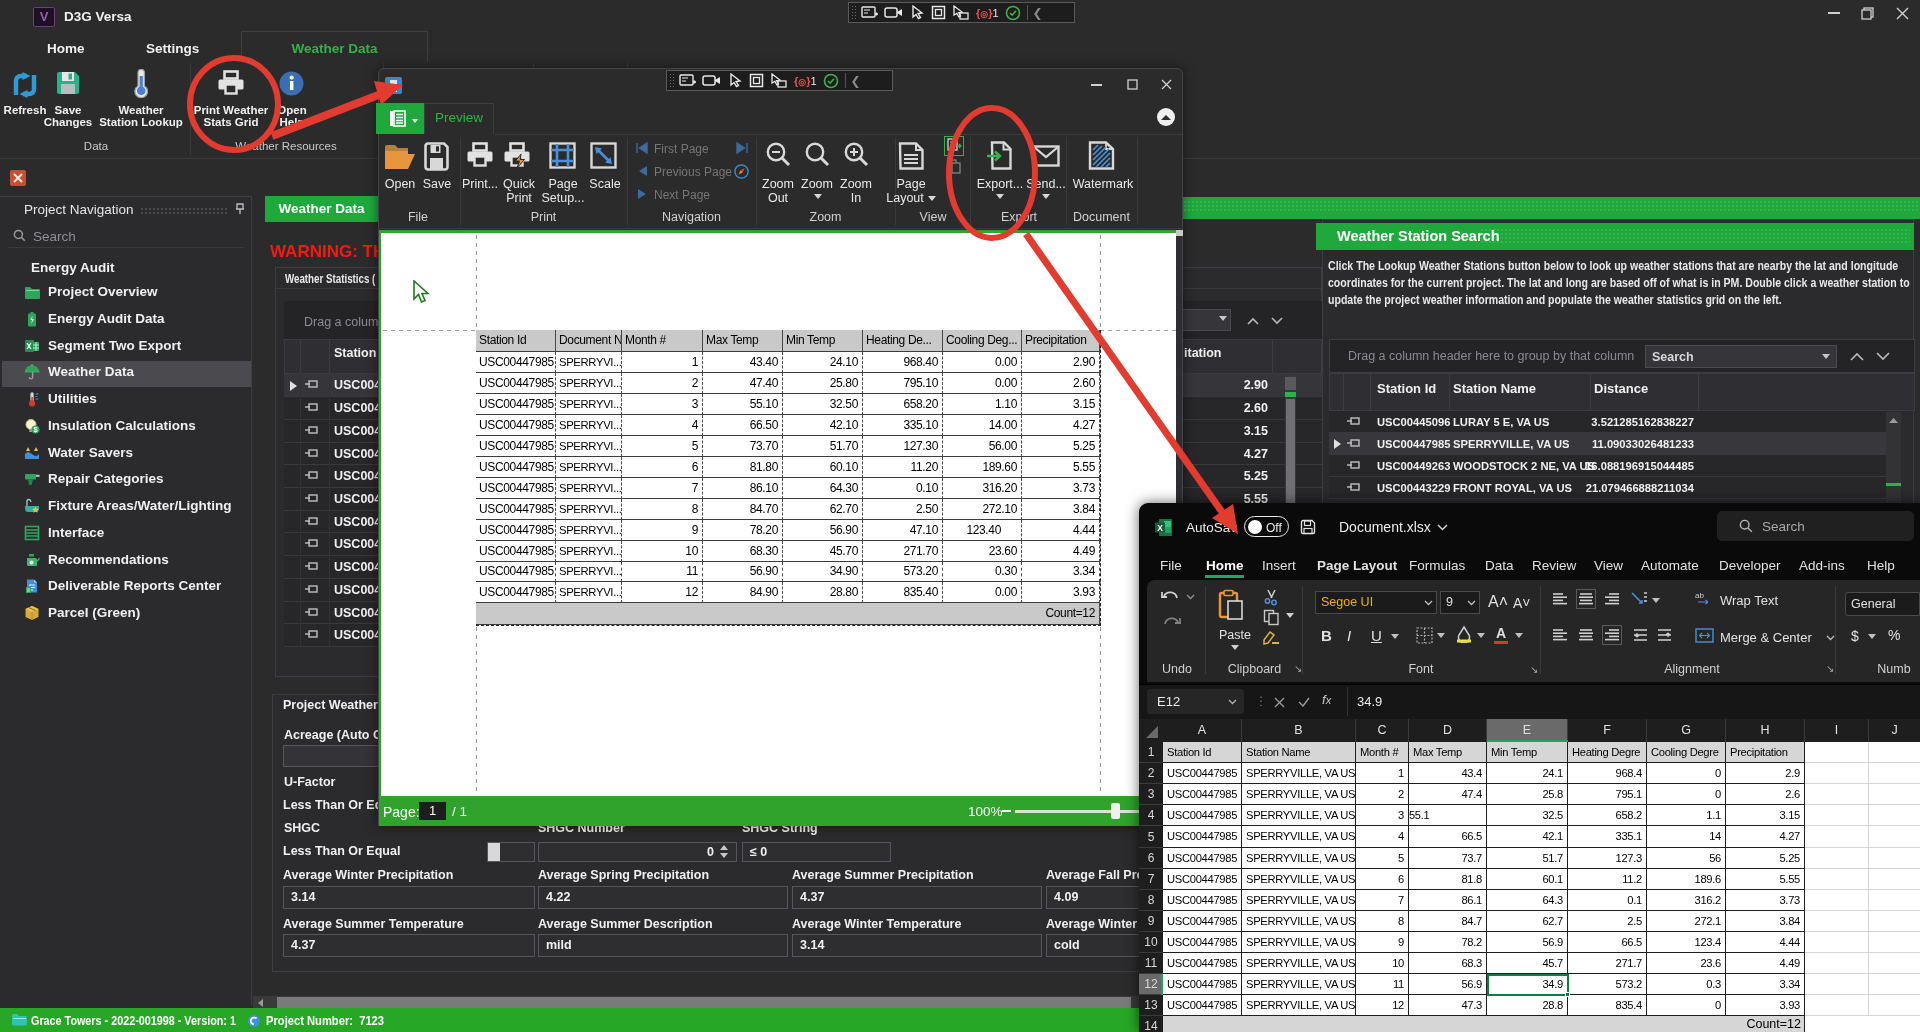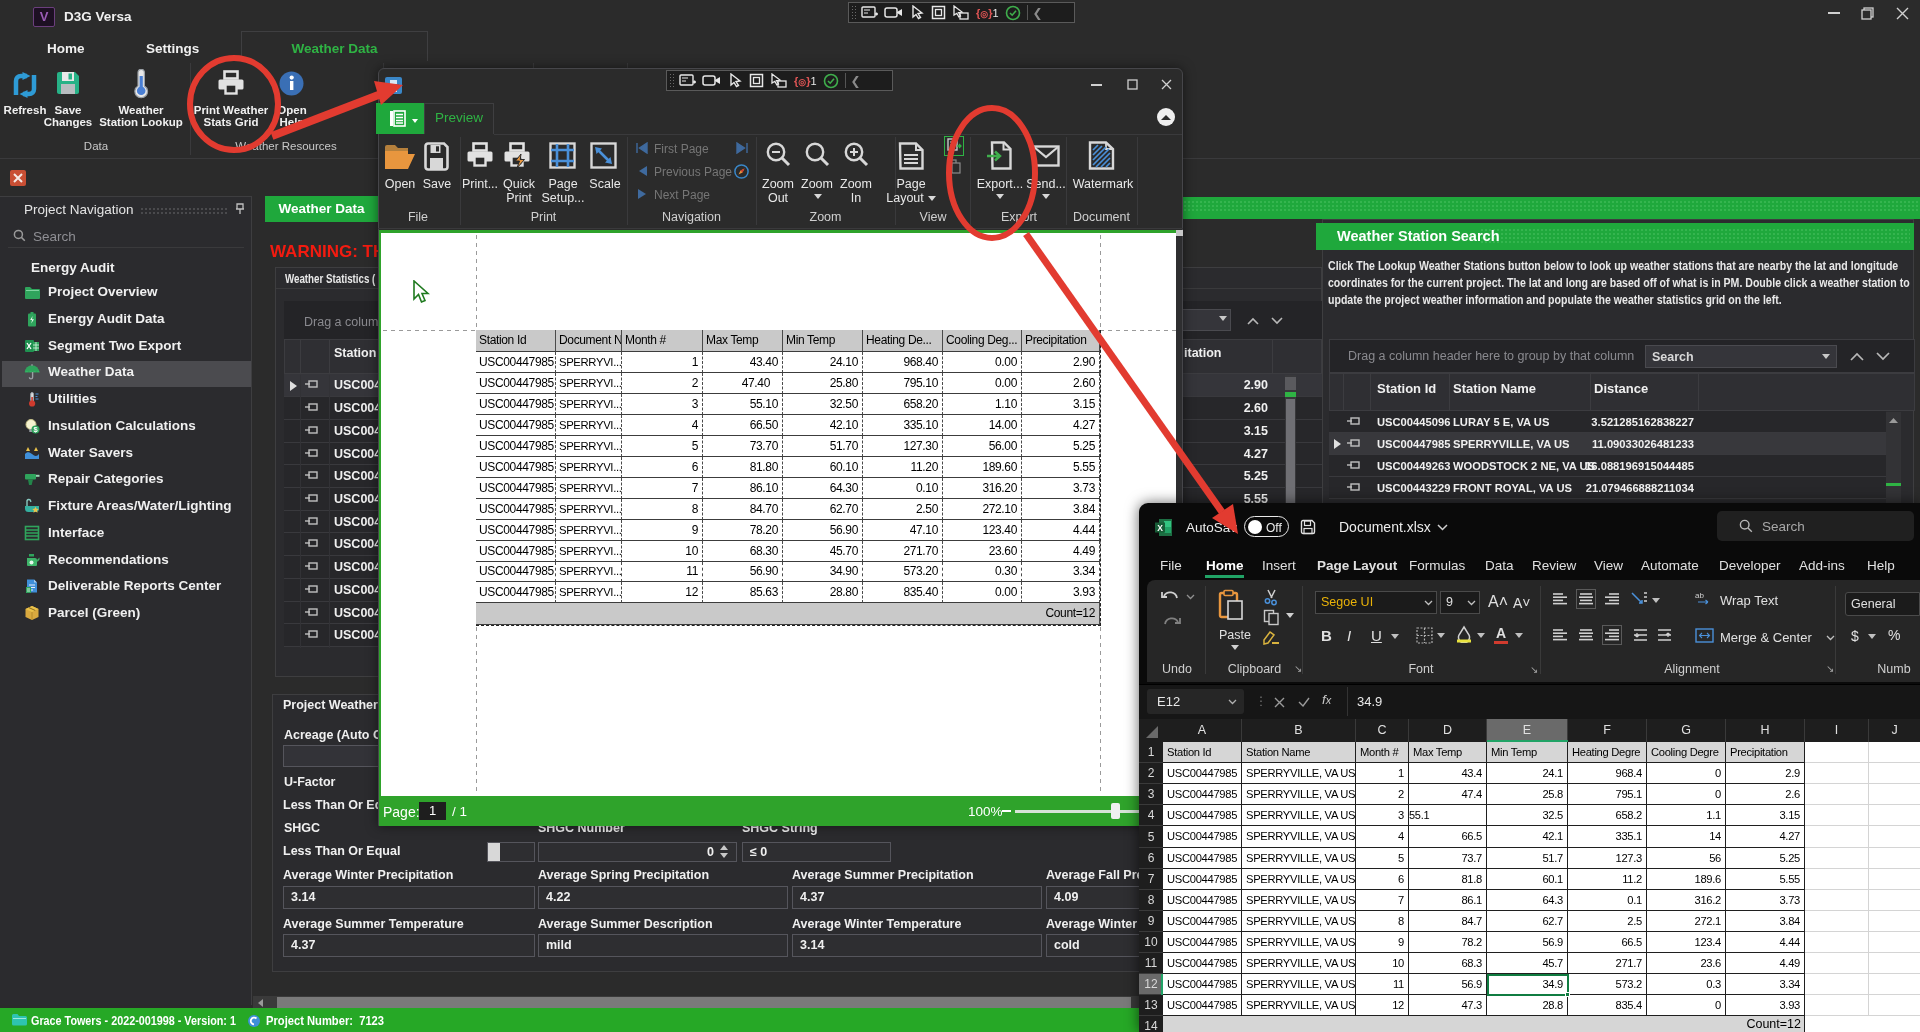--- a/index.html
+++ b/index.html
@@ -674,21 +674,21 @@
 <div class="a" style="left:556px;top:352px;width:66px;height:21px;background:#fff;border-right:1px dashed #4a4a4a;border-bottom:1px solid #3c3c3c;color:#000;font-size:11.3px;text-align:left;padding-left:3px;line-height:20px;letter-spacing:-.35px;white-space:nowrap;overflow:hidden">SPERRYVI...</div>
 <div class="a" style="left:622px;top:352px;width:81px;height:21px;background:#fff;border-right:1px dashed #4a4a4a;border-bottom:1px solid #3c3c3c;color:#000;font-size:12px;text-align:right;padding-right:4px;line-height:20px;letter-spacing:-.35px;white-space:nowrap;overflow:hidden">1</div>
 <div class="a" style="left:703px;top:352px;width:80px;height:21px;background:#fff;border-right:1px dashed #4a4a4a;border-bottom:1px solid #3c3c3c;color:#000;font-size:12px;text-align:right;padding-right:4px;line-height:20px;letter-spacing:-.35px;white-space:nowrap;overflow:hidden">43.40</div>
 <div class="a" style="left:783px;top:352px;width:80px;height:21px;background:#fff;border-right:1px dashed #4a4a4a;border-bottom:1px solid #3c3c3c;color:#000;font-size:12px;text-align:right;padding-right:4px;line-height:20px;letter-spacing:-.35px;white-space:nowrap;overflow:hidden">24.10</div>
 <div class="a" style="left:863px;top:352px;width:80px;height:21px;background:#fff;border-right:1px dashed #4a4a4a;border-bottom:1px solid #3c3c3c;color:#000;font-size:12px;text-align:right;padding-right:4px;line-height:20px;letter-spacing:-.35px;white-space:nowrap;overflow:hidden">968.40</div>
 <div class="a" style="left:943px;top:352px;width:79px;height:21px;background:#fff;border-right:1px dashed #4a4a4a;border-bottom:1px solid #3c3c3c;color:#000;font-size:12px;text-align:right;padding-right:4px;line-height:20px;letter-spacing:-.35px;white-space:nowrap;overflow:hidden">0.00</div>
 <div class="a" style="left:1022px;top:352px;width:78px;height:21px;background:#fff;border-right:1px dashed #4a4a4a;border-bottom:1px solid #3c3c3c;color:#000;font-size:12px;text-align:right;padding-right:4px;line-height:20px;letter-spacing:-.35px;white-space:nowrap;overflow:hidden">2.90</div>
 <div class="a" style="left:476px;top:373px;width:80px;height:21px;background:#fff;border-right:1px dashed #4a4a4a;border-bottom:1px solid #3c3c3c;color:#000;font-size:12px;text-align:left;padding-left:3px;line-height:20px;letter-spacing:-.35px;white-space:nowrap;overflow:hidden">USC00447985</div>
 <div class="a" style="left:556px;top:373px;width:66px;height:21px;background:#fff;border-right:1px dashed #4a4a4a;border-bottom:1px solid #3c3c3c;color:#000;font-size:11.3px;text-align:left;padding-left:3px;line-height:20px;letter-spacing:-.35px;white-space:nowrap;overflow:hidden">SPERRYVI...</div>
 <div class="a" style="left:622px;top:373px;width:81px;height:21px;background:#fff;border-right:1px dashed #4a4a4a;border-bottom:1px solid #3c3c3c;color:#000;font-size:12px;text-align:right;padding-right:4px;line-height:20px;letter-spacing:-.35px;white-space:nowrap;overflow:hidden">2</div>
-<div class="a" style="left:703px;top:373px;width:80px;height:21px;background:#fff;border-right:1px dashed #4a4a4a;border-bottom:1px solid #3c3c3c;color:#000;font-size:12px;text-align:right;padding-right:12px;line-height:20px;letter-spacing:-.35px;white-space:nowrap;overflow:hidden">47.40</div>
+<div class="a" style="left:703px;top:373px;width:80px;height:21px;background:#fff;border-right:1px dashed #4a4a4a;border-bottom:1px solid #3c3c3c;color:#000;font-size:12px;text-align:right;padding-right:4px;line-height:20px;letter-spacing:-.35px;white-space:nowrap;overflow:hidden">47.40</div>
 <div class="a" style="left:783px;top:373px;width:80px;height:21px;background:#fff;border-right:1px dashed #4a4a4a;border-bottom:1px solid #3c3c3c;color:#000;font-size:12px;text-align:right;padding-right:4px;line-height:20px;letter-spacing:-.35px;white-space:nowrap;overflow:hidden">25.80</div>
 <div class="a" style="left:863px;top:373px;width:80px;height:21px;background:#fff;border-right:1px dashed #4a4a4a;border-bottom:1px solid #3c3c3c;color:#000;font-size:12px;text-align:right;padding-right:4px;line-height:20px;letter-spacing:-.35px;white-space:nowrap;overflow:hidden">795.10</div>
 <div class="a" style="left:943px;top:373px;width:79px;height:21px;background:#fff;border-right:1px dashed #4a4a4a;border-bottom:1px solid #3c3c3c;color:#000;font-size:12px;text-align:right;padding-right:4px;line-height:20px;letter-spacing:-.35px;white-space:nowrap;overflow:hidden">0.00</div>
 <div class="a" style="left:1022px;top:373px;width:78px;height:21px;background:#fff;border-right:1px dashed #4a4a4a;border-bottom:1px solid #3c3c3c;color:#000;font-size:12px;text-align:right;padding-right:4px;line-height:20px;letter-spacing:-.35px;white-space:nowrap;overflow:hidden">2.60</div>
 <div class="a" style="left:476px;top:394px;width:80px;height:21px;background:#fff;border-right:1px dashed #4a4a4a;border-bottom:1px solid #3c3c3c;color:#000;font-size:12px;text-align:left;padding-left:3px;line-height:20px;letter-spacing:-.35px;white-space:nowrap;overflow:hidden">USC00447985</div>
 <div class="a" style="left:556px;top:394px;width:66px;height:21px;background:#fff;border-right:1px dashed #4a4a4a;border-bottom:1px solid #3c3c3c;color:#000;font-size:11.3px;text-align:left;padding-left:3px;line-height:20px;letter-spacing:-.35px;white-space:nowrap;overflow:hidden">SPERRYVI...</div>
 <div class="a" style="left:622px;top:394px;width:81px;height:21px;background:#fff;border-right:1px dashed #4a4a4a;border-bottom:1px solid #3c3c3c;color:#000;font-size:12px;text-align:right;padding-right:4px;line-height:20px;letter-spacing:-.35px;white-space:nowrap;overflow:hidden">3</div>
 <div class="a" style="left:703px;top:394px;width:80px;height:21px;background:#fff;border-right:1px dashed #4a4a4a;border-bottom:1px solid #3c3c3c;color:#000;font-size:12px;text-align:right;padding-right:4px;line-height:20px;letter-spacing:-.35px;white-space:nowrap;overflow:hidden">55.10</div>
 <div class="a" style="left:783px;top:394px;width:80px;height:21px;background:#fff;border-right:1px dashed #4a4a4a;border-bottom:1px solid #3c3c3c;color:#000;font-size:12px;text-align:right;padding-right:4px;line-height:20px;letter-spacing:-.35px;white-space:nowrap;overflow:hidden">32.50</div>
 <div class="a" style="left:863px;top:394px;width:80px;height:21px;background:#fff;border-right:1px dashed #4a4a4a;border-bottom:1px solid #3c3c3c;color:#000;font-size:12px;text-align:right;padding-right:4px;line-height:20px;letter-spacing:-.35px;white-space:nowrap;overflow:hidden">658.20</div>
@@ -733,42 +733,42 @@
 <div class="a" style="left:783px;top:499px;width:80px;height:21px;background:#fff;border-right:1px dashed #4a4a4a;border-bottom:1px solid #3c3c3c;color:#000;font-size:12px;text-align:right;padding-right:4px;line-height:20px;letter-spacing:-.35px;white-space:nowrap;overflow:hidden">62.70</div>
 <div class="a" style="left:863px;top:499px;width:80px;height:21px;background:#fff;border-right:1px dashed #4a4a4a;border-bottom:1px solid #3c3c3c;color:#000;font-size:12px;text-align:right;padding-right:4px;line-height:20px;letter-spacing:-.35px;white-space:nowrap;overflow:hidden">2.50</div>
 <div class="a" style="left:943px;top:499px;width:79px;height:21px;background:#fff;border-right:1px dashed #4a4a4a;border-bottom:1px solid #3c3c3c;color:#000;font-size:12px;text-align:right;padding-right:4px;line-height:20px;letter-spacing:-.35px;white-space:nowrap;overflow:hidden">272.10</div>
 <div class="a" style="left:1022px;top:499px;width:78px;height:21px;background:#fff;border-right:1px dashed #4a4a4a;border-bottom:1px solid #3c3c3c;color:#000;font-size:12px;text-align:right;padding-right:4px;line-height:20px;letter-spacing:-.35px;white-space:nowrap;overflow:hidden">3.84</div>
 <div class="a" style="left:476px;top:520px;width:80px;height:21px;background:#fff;border-right:1px dashed #4a4a4a;border-bottom:1px solid #3c3c3c;color:#000;font-size:12px;text-align:left;padding-left:3px;line-height:20px;letter-spacing:-.35px;white-space:nowrap;overflow:hidden">USC00447985</div>
 <div class="a" style="left:556px;top:520px;width:66px;height:21px;background:#fff;border-right:1px dashed #4a4a4a;border-bottom:1px solid #3c3c3c;color:#000;font-size:11.3px;text-align:left;padding-left:3px;line-height:20px;letter-spacing:-.35px;white-space:nowrap;overflow:hidden">SPERRYVI...</div>
 <div class="a" style="left:622px;top:520px;width:81px;height:21px;background:#fff;border-right:1px dashed #4a4a4a;border-bottom:1px solid #3c3c3c;color:#000;font-size:12px;text-align:right;padding-right:4px;line-height:20px;letter-spacing:-.35px;white-space:nowrap;overflow:hidden">9</div>
 <div class="a" style="left:703px;top:520px;width:80px;height:21px;background:#fff;border-right:1px dashed #4a4a4a;border-bottom:1px solid #3c3c3c;color:#000;font-size:12px;text-align:right;padding-right:4px;line-height:20px;letter-spacing:-.35px;white-space:nowrap;overflow:hidden">78.20</div>
 <div class="a" style="left:783px;top:520px;width:80px;height:21px;background:#fff;border-right:1px dashed #4a4a4a;border-bottom:1px solid #3c3c3c;color:#000;font-size:12px;text-align:right;padding-right:4px;line-height:20px;letter-spacing:-.35px;white-space:nowrap;overflow:hidden">56.90</div>
 <div class="a" style="left:863px;top:520px;width:80px;height:21px;background:#fff;border-right:1px dashed #4a4a4a;border-bottom:1px solid #3c3c3c;color:#000;font-size:12px;text-align:right;padding-right:4px;line-height:20px;letter-spacing:-.35px;white-space:nowrap;overflow:hidden">47.10</div>
-<div class="a" style="left:943px;top:520px;width:79px;height:21px;background:#fff;border-right:1px dashed #4a4a4a;border-bottom:1px solid #3c3c3c;color:#000;font-size:12px;text-align:right;padding-right:4px;line-height:20px;letter-spacing:-.35px;white-space:nowrap;overflow:hidden">123.40</div>
+<div class="a" style="left:943px;top:520px;width:79px;height:21px;background:#fff;border-right:1px dashed #4a4a4a;border-bottom:1px solid #3c3c3c;color:#000;font-size:12px;text-align:right;padding-right:20px;line-height:20px;letter-spacing:-.35px;white-space:nowrap;overflow:hidden">123.40</div>
 <div class="a" style="left:1022px;top:520px;width:78px;height:21px;background:#fff;border-right:1px dashed #4a4a4a;border-bottom:1px solid #3c3c3c;color:#000;font-size:12px;text-align:right;padding-right:4px;line-height:20px;letter-spacing:-.35px;white-space:nowrap;overflow:hidden">4.44</div>
 <div class="a" style="left:476px;top:541px;width:80px;height:21px;background:#fff;border-right:1px dashed #4a4a4a;border-bottom:1px solid #3c3c3c;color:#000;font-size:12px;text-align:left;padding-left:3px;line-height:20px;letter-spacing:-.35px;white-space:nowrap;overflow:hidden">USC00447985</div>
 <div class="a" style="left:556px;top:541px;width:66px;height:21px;background:#fff;border-right:1px dashed #4a4a4a;border-bottom:1px solid #3c3c3c;color:#000;font-size:11.3px;text-align:left;padding-left:3px;line-height:20px;letter-spacing:-.35px;white-space:nowrap;overflow:hidden">SPERRYVI...</div>
 <div class="a" style="left:622px;top:541px;width:81px;height:21px;background:#fff;border-right:1px dashed #4a4a4a;border-bottom:1px solid #3c3c3c;color:#000;font-size:12px;text-align:right;padding-right:4px;line-height:20px;letter-spacing:-.35px;white-space:nowrap;overflow:hidden">10</div>
 <div class="a" style="left:703px;top:541px;width:80px;height:21px;background:#fff;border-right:1px dashed #4a4a4a;border-bottom:1px solid #3c3c3c;color:#000;font-size:12px;text-align:right;padding-right:4px;line-height:20px;letter-spacing:-.35px;white-space:nowrap;overflow:hidden">68.30</div>
 <div class="a" style="left:783px;top:541px;width:80px;height:21px;background:#fff;border-right:1px dashed #4a4a4a;border-bottom:1px solid #3c3c3c;color:#000;font-size:12px;text-align:right;padding-right:4px;line-height:20px;letter-spacing:-.35px;white-space:nowrap;overflow:hidden">45.70</div>
 <div class="a" style="left:863px;top:541px;width:80px;height:21px;background:#fff;border-right:1px dashed #4a4a4a;border-bottom:1px solid #3c3c3c;color:#000;font-size:12px;text-align:right;padding-right:4px;line-height:20px;letter-spacing:-.35px;white-space:nowrap;overflow:hidden">271.70</div>
 <div class="a" style="left:943px;top:541px;width:79px;height:21px;background:#fff;border-right:1px dashed #4a4a4a;border-bottom:1px solid #3c3c3c;color:#000;font-size:12px;text-align:right;padding-right:4px;line-height:20px;letter-spacing:-.35px;white-space:nowrap;overflow:hidden">23.60</div>
 <div class="a" style="left:1022px;top:541px;width:78px;height:21px;background:#fff;border-right:1px dashed #4a4a4a;border-bottom:1px solid #3c3c3c;color:#000;font-size:12px;text-align:right;padding-right:4px;line-height:20px;letter-spacing:-.35px;white-space:nowrap;overflow:hidden">4.49</div>
 <div class="a" style="left:476px;top:562px;width:80px;height:20px;background:#fff;border-right:1px dashed #4a4a4a;border-bottom:1px solid #3c3c3c;color:#000;font-size:12px;text-align:left;padding-left:3px;line-height:19px;letter-spacing:-.35px;white-space:nowrap;overflow:hidden">USC00447985</div>
 <div class="a" style="left:556px;top:562px;width:66px;height:20px;background:#fff;border-right:1px dashed #4a4a4a;border-bottom:1px solid #3c3c3c;color:#000;font-size:11.3px;text-align:left;padding-left:3px;line-height:19px;letter-spacing:-.35px;white-space:nowrap;overflow:hidden">SPERRYVI...</div>
 <div class="a" style="left:622px;top:562px;width:81px;height:20px;background:#fff;border-right:1px dashed #4a4a4a;border-bottom:1px solid #3c3c3c;color:#000;font-size:12px;text-align:right;padding-right:4px;line-height:19px;letter-spacing:-.35px;white-space:nowrap;overflow:hidden">11</div>
 <div class="a" style="left:703px;top:562px;width:80px;height:20px;background:#fff;border-right:1px dashed #4a4a4a;border-bottom:1px solid #3c3c3c;color:#000;font-size:12px;text-align:right;padding-right:4px;line-height:19px;letter-spacing:-.35px;white-space:nowrap;overflow:hidden">56.90</div>
 <div class="a" style="left:783px;top:562px;width:80px;height:20px;background:#fff;border-right:1px dashed #4a4a4a;border-bottom:1px solid #3c3c3c;color:#000;font-size:12px;text-align:right;padding-right:4px;line-height:19px;letter-spacing:-.35px;white-space:nowrap;overflow:hidden">34.90</div>
 <div class="a" style="left:863px;top:562px;width:80px;height:20px;background:#fff;border-right:1px dashed #4a4a4a;border-bottom:1px solid #3c3c3c;color:#000;font-size:12px;text-align:right;padding-right:4px;line-height:19px;letter-spacing:-.35px;white-space:nowrap;overflow:hidden">573.20</div>
 <div class="a" style="left:943px;top:562px;width:79px;height:20px;background:#fff;border-right:1px dashed #4a4a4a;border-bottom:1px solid #3c3c3c;color:#000;font-size:12px;text-align:right;padding-right:4px;line-height:19px;letter-spacing:-.35px;white-space:nowrap;overflow:hidden">0.30</div>
 <div class="a" style="left:1022px;top:562px;width:78px;height:20px;background:#fff;border-right:1px dashed #4a4a4a;border-bottom:1px solid #3c3c3c;color:#000;font-size:12px;text-align:right;padding-right:4px;line-height:19px;letter-spacing:-.35px;white-space:nowrap;overflow:hidden">3.34</div>
 <div class="a" style="left:476px;top:582px;width:80px;height:21px;background:#fff;border-right:1px dashed #4a4a4a;border-bottom:1px solid #3c3c3c;color:#000;font-size:12px;text-align:left;padding-left:3px;line-height:20px;letter-spacing:-.35px;white-space:nowrap;overflow:hidden">USC00447985</div>
 <div class="a" style="left:556px;top:582px;width:66px;height:21px;background:#fff;border-right:1px dashed #4a4a4a;border-bottom:1px solid #3c3c3c;color:#000;font-size:11.3px;text-align:left;padding-left:3px;line-height:20px;letter-spacing:-.35px;white-space:nowrap;overflow:hidden">SPERRYVI...</div>
 <div class="a" style="left:622px;top:582px;width:81px;height:21px;background:#fff;border-right:1px dashed #4a4a4a;border-bottom:1px solid #3c3c3c;color:#000;font-size:12px;text-align:right;padding-right:4px;line-height:20px;letter-spacing:-.35px;white-space:nowrap;overflow:hidden">12</div>
-<div class="a" style="left:703px;top:582px;width:80px;height:21px;background:#fff;border-right:1px dashed #4a4a4a;border-bottom:1px solid #3c3c3c;color:#000;font-size:12px;text-align:right;padding-right:4px;line-height:20px;letter-spacing:-.35px;white-space:nowrap;overflow:hidden">85.63</div>
+<div class="a" style="left:703px;top:582px;width:80px;height:21px;background:#fff;border-right:1px dashed #4a4a4a;border-bottom:1px solid #3c3c3c;color:#000;font-size:12px;text-align:right;padding-right:4px;line-height:20px;letter-spacing:-.35px;white-space:nowrap;overflow:hidden">84.90</div>
 <div class="a" style="left:783px;top:582px;width:80px;height:21px;background:#fff;border-right:1px dashed #4a4a4a;border-bottom:1px solid #3c3c3c;color:#000;font-size:12px;text-align:right;padding-right:4px;line-height:20px;letter-spacing:-.35px;white-space:nowrap;overflow:hidden">28.80</div>
 <div class="a" style="left:863px;top:582px;width:80px;height:21px;background:#fff;border-right:1px dashed #4a4a4a;border-bottom:1px solid #3c3c3c;color:#000;font-size:12px;text-align:right;padding-right:4px;line-height:20px;letter-spacing:-.35px;white-space:nowrap;overflow:hidden">835.40</div>
 <div class="a" style="left:943px;top:582px;width:79px;height:21px;background:#fff;border-right:1px dashed #4a4a4a;border-bottom:1px solid #3c3c3c;color:#000;font-size:12px;text-align:right;padding-right:4px;line-height:20px;letter-spacing:-.35px;white-space:nowrap;overflow:hidden">0.00</div>
 <div class="a" style="left:1022px;top:582px;width:78px;height:21px;background:#fff;border-right:1px dashed #4a4a4a;border-bottom:1px solid #3c3c3c;color:#000;font-size:12px;text-align:right;padding-right:4px;line-height:20px;letter-spacing:-.35px;white-space:nowrap;overflow:hidden">3.93</div>
 <div class="a" style="left:476px;top:603px;width:624px;height:22px;background:#c9c9c9;border-right:1px solid #4a4a4a;border-bottom:1px solid #3c3c3c;color:#000;font-size:12px;text-align:right;padding-right:4px;line-height:21px;letter-spacing:-.35px;white-space:nowrap;overflow:hidden">Count=12</div>
 
 <div class="a" style="left:379px;top:798px;width:803px;height:28px;background:#2fa32b"></div>
 <div class="a" style="left:383px;top:804px;font-size:14px;color:#fff">Page:</div>
 <div class="a" style="left:419px;top:802px;width:27px;height:18px;background:#1e1e1e;color:#fff;font-size:13px;text-align:center;line-height:18px">1</div>
 <div class="a" style="left:452px;top:804px;font-size:13.5px;color:#fff">/ 1</div>

